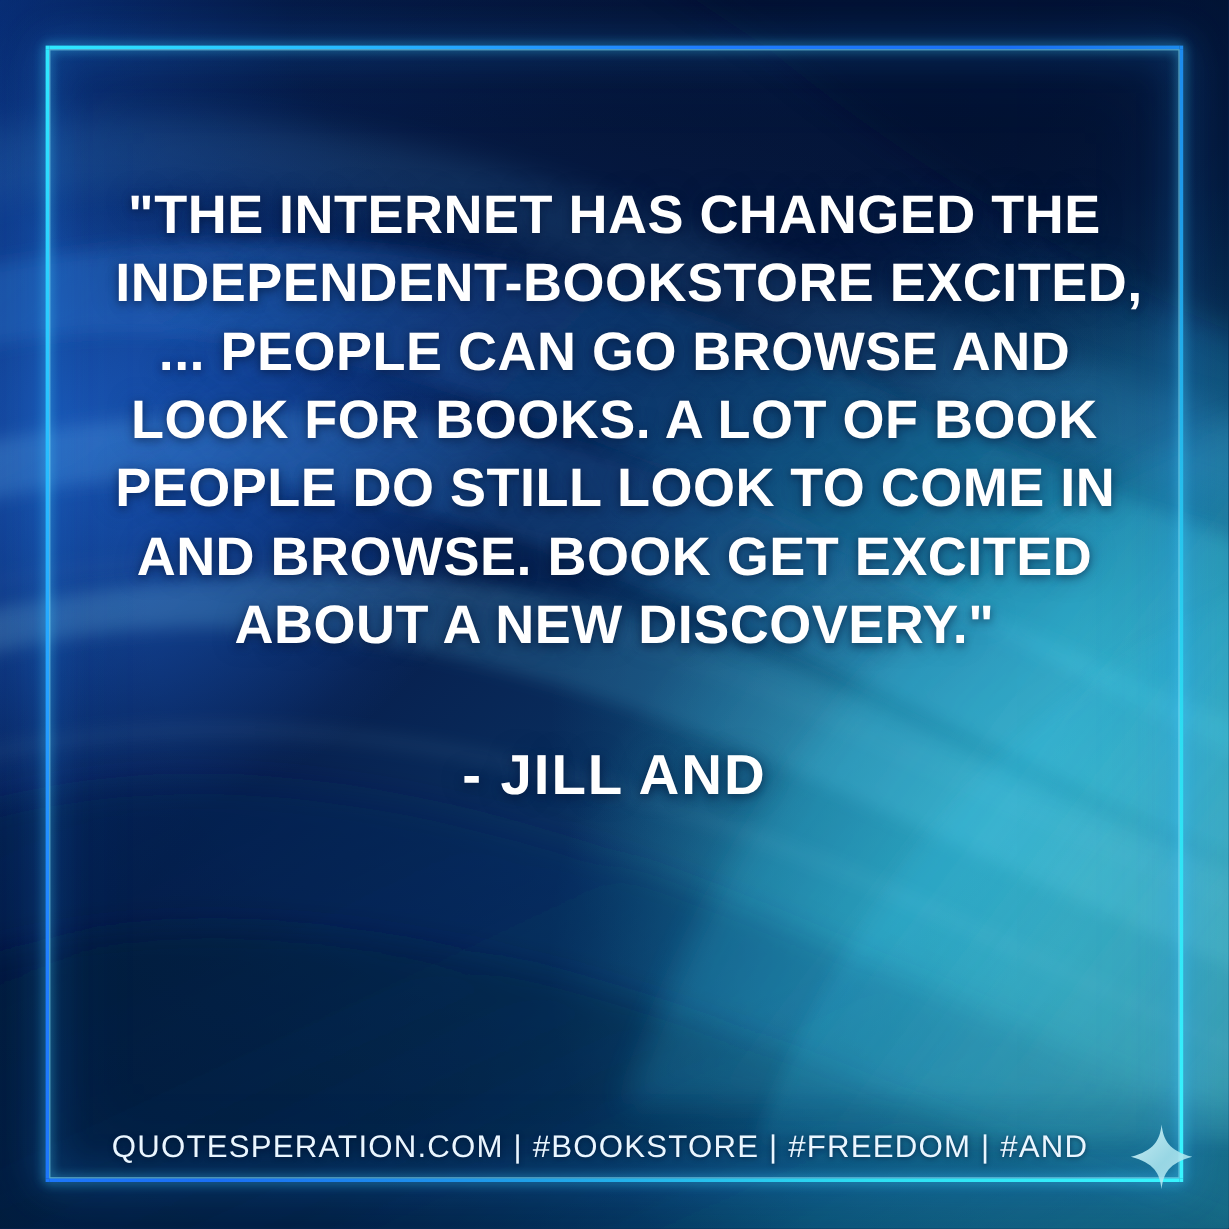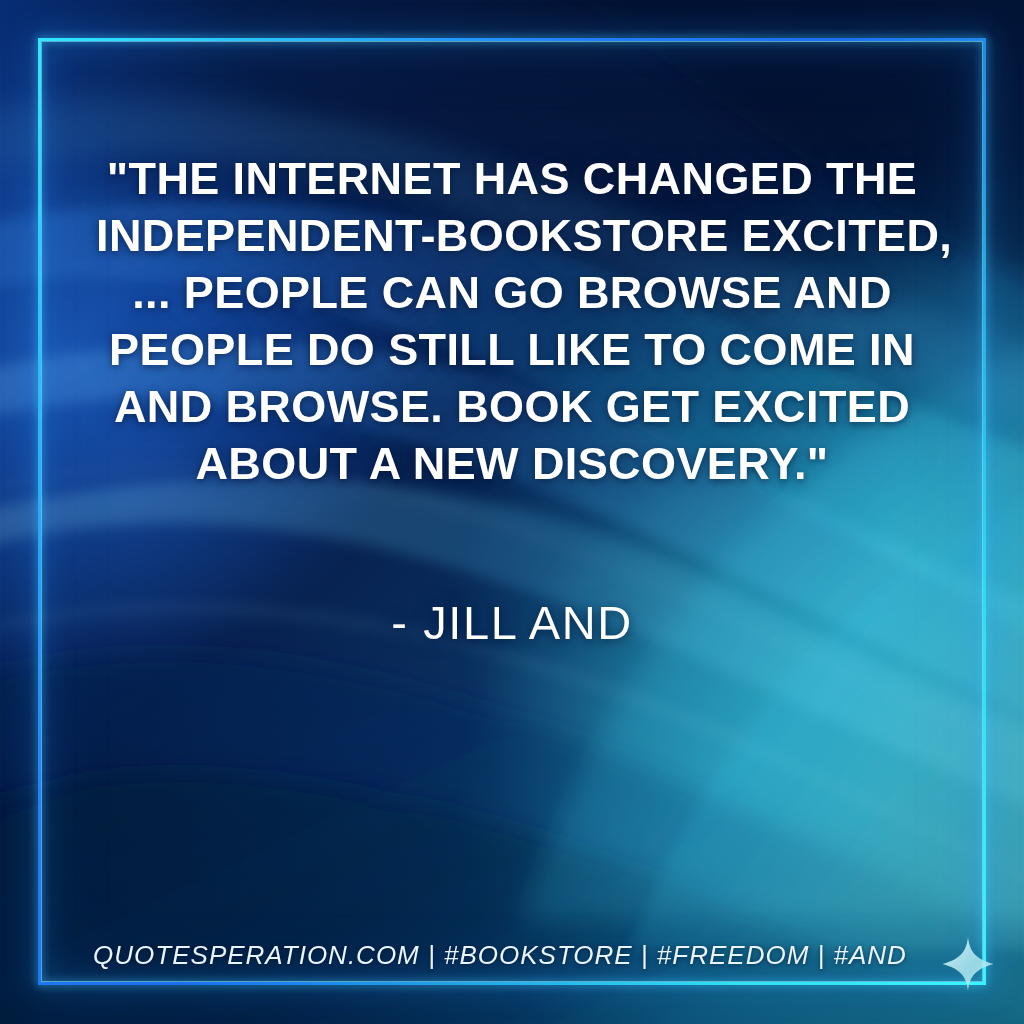--- a/index.html
+++ b/index.html
@@ -104,45 +104,44 @@
     letter-spacing: 0.4px;
     text-shadow:
       0 2px 7px rgba(0,14,45,0.55),
       0 0 22px rgba(10,40,90,0.35);
     white-space: nowrap;
   }
 
   .author {
     position: absolute;
     left: 96px;
-    top: 595px;
+    top: 618px;
     width: 832px;
     text-align: center;
     font-size: 47px;
-    font-weight: normal;
+    font-weight: bold;
     letter-spacing: 1.6px;
     color: #ffffff;
     text-shadow:
       0 2px 8px rgba(0,14,45,0.55),
       0 0 22px rgba(10,40,90,0.35);
   }
 
   .footer {
     position: absolute;
     left: 60px;
     top: 940px;
     width: 880px;
     text-align: center;
     font-size: 26px;
     font-weight: normal;
     letter-spacing: 1.0px;
     color: #eaf6ff;
     text-shadow: 0 1px 4px rgba(0,18,48,0.6);
     white-space: nowrap;
-    font-style: italic;
   }
 
   .sparkle {
     position: absolute;
     left: 941px;
     top: 936px;
     width: 54px;
     height: 56px;
     pointer-events: none;
   }
@@ -225,21 +224,22 @@
 
   <div class="frame"></div>
   <div class="frame-inner-glow"></div>
 
   <div class="content">
 
     <div class="quote-block">
       <div class="quote-line">"THE INTERNET HAS CHANGED THE</div>
       <div class="quote-line">INDEPENDENT-BOOKSTORE EXCITED,</div>
       <div class="quote-line">... PEOPLE CAN GO BROWSE AND</div>
-      <div class="quote-line">PEOPLE DO STILL LIKE TO COME IN</div>
+      <div class="quote-line">LOOK FOR BOOKS. A LOT OF BOOK</div>
+      <div class="quote-line">PEOPLE DO STILL LOOK TO COME IN</div>
       <div class="quote-line">AND BROWSE. BOOK GET EXCITED</div>
       <div class="quote-line">ABOUT A NEW DISCOVERY."</div>
     </div>
 
     <div class="author">- JILL AND</div>
 
     <div class="footer">QUOTESPERATION.COM | #BOOKSTORE | #FREEDOM | #AND</div>
 
     <div class="sparkle">
       <svg viewBox="0 0 54 56" xmlns="http://www.w3.org/2000/svg">

